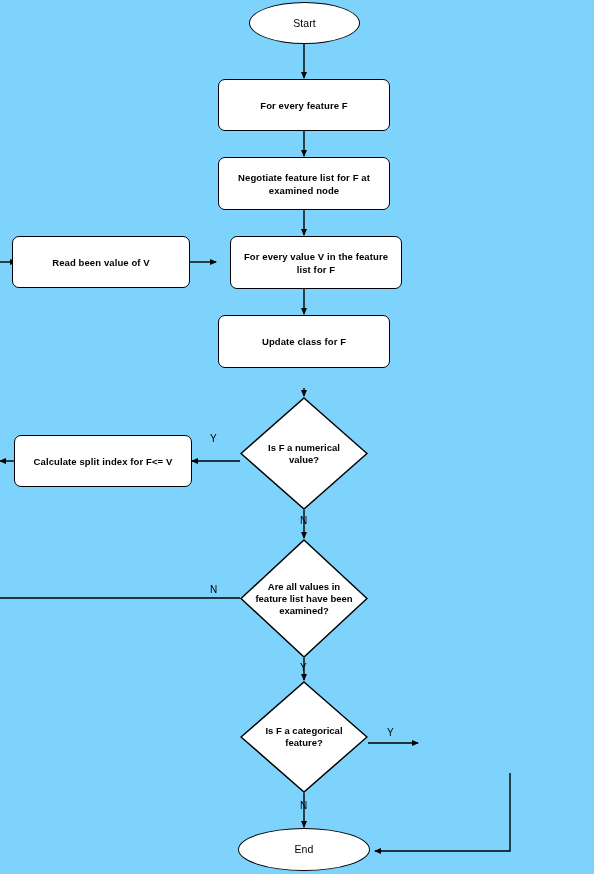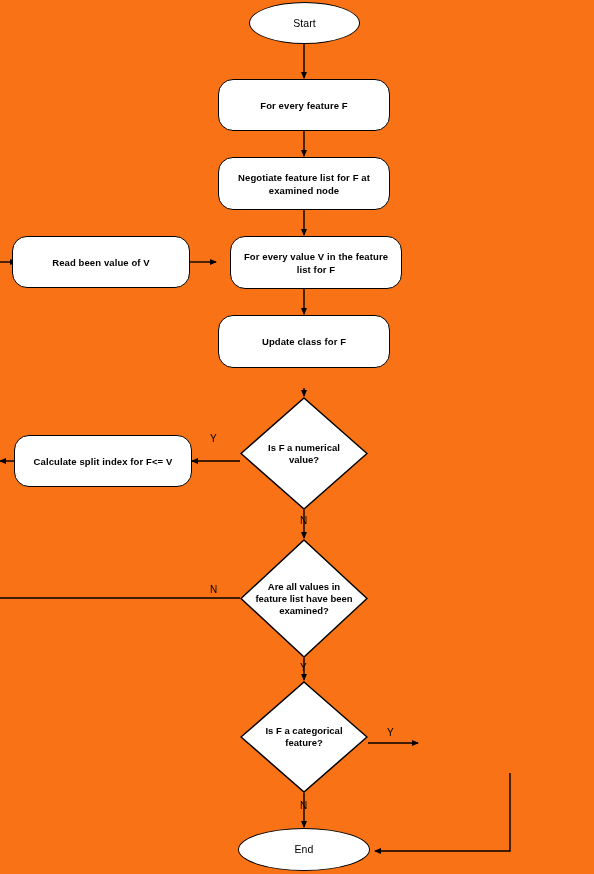--- a/index.html
+++ b/index.html
@@ -4,21 +4,21 @@
 <style>
   html, body {
     margin: 0;
     padding: 0;
     background: #ffffff;
   }
   #canvas {
     position: relative;
     width: 594px;
     height: 874px;
-    background: #f97316;
+    background: #7dd3fc;
     overflow: hidden;
     font-family: "Liberation Sans", sans-serif;
   }
   #wires {
     position: absolute;
     left: 0;
     top: 0;
     width: 594px;
     height: 874px;
   }
@@ -38,21 +38,21 @@
   }
   .terminal {
     border: 1.6px solid #000000;
     border-radius: 50%;
     background: #ffffff;
     font-weight: normal;
     font-size: 10.5px;
   }
   .process {
     border: 1.6px solid #000000;
-    border-radius: 15px;
+    border-radius: 7px;
     background: #ffffff;
     padding: 8px 6px;
   }
   .decision-wrap {
     position: absolute;
     z-index: 3;
   }
   .decision-shape {
     position: absolute;
     left: 0;

